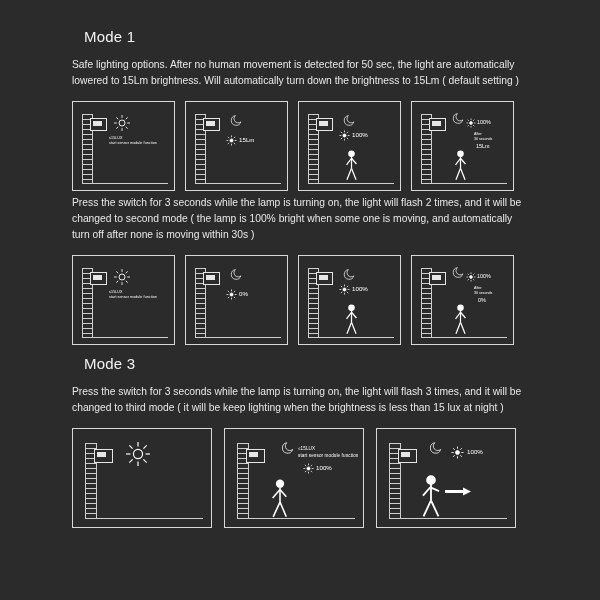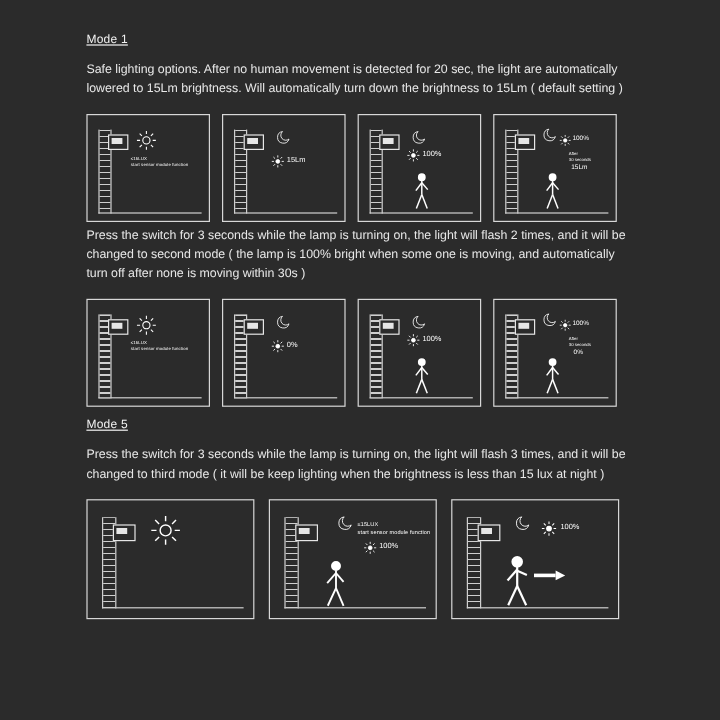--- a/index.html
+++ b/index.html
@@ -16,25 +16,24 @@
   }
   .page {
     position: relative;
     width: 600px;
     height: 600px;
     box-sizing: border-box;
     padding: 18px 70px 0 72px;
   }
   .section { margin-bottom: 4px; }
   .mode-title {
-    font-size: 10px;
+    font-size: 15px;
     letter-spacing: 0.2px;
-    margin: 10px 0 12px 0;
+    margin: 10px 0 12px 12px;
     color: #f2f2f2;
-    text-decoration: underline;
   }
   .mode-desc {
     font-size: 10.3px;
     line-height: 16px;
     color: #e8e8e8;
     margin: 0 0 12px 0;
     max-width: 450px;
   }
   .panel-row {
     display: flex;
@@ -139,21 +138,21 @@
   .arrow { position: absolute; }
   .arrow svg { display: block; }
 </style>
 </head>
 <body>
 
 <div class="page">
 
   <div class="section">
     <div class="mode-title">Mode 1</div>
-    <div class="mode-desc">Safe lighting options. After no human movement is detected for 20 sec, the light are automatically lowered to 15Lm brightness. Will automatically turn down the brightness to 15Lm ( default setting )</div>
+    <div class="mode-desc">Safe lighting options. After no human movement is detected for 50 sec, the light are automatically lowered to 15Lm brightness. Will automatically turn down the brightness to 15Lm ( default setting )</div>
 
     <div class="panel-row">
 
       <div class="panel w4">
         <div class="wall"></div>
         <div class="ground"></div>
         <div class="lamp"></div>
         <div class="burst" style="left:40px; top:12px;">
           <svg width="18" height="18" viewBox="0 0 24 24">
               <g stroke="#fff" stroke-width="1.2">
@@ -417,21 +416,21 @@
                 <line x1="10" y1="22" x2="15.5" y2="36"></line>
               </g>
             </svg>
         </div>
       </div>
 
     </div>
   </div>
 
   <div class="section">
-    <div class="mode-title">Mode 5</div>
+    <div class="mode-title">Mode 3</div>
     <div class="mode-desc">Press the switch for 3 seconds while the lamp is turning on, the light will flash 3 times, and it will be changed to third mode ( it will be keep lighting when the brightness is less than 15 lux at night )</div>
 
     <div class="panel-row three">
 
       <div class="panel w3">
         <div class="wall"></div>
         <div class="ground"></div>
         <div class="lamp"></div>
         <div class="burst" style="left:52px; top:12px;">
           <svg width="26" height="26" viewBox="0 0 24 24">

